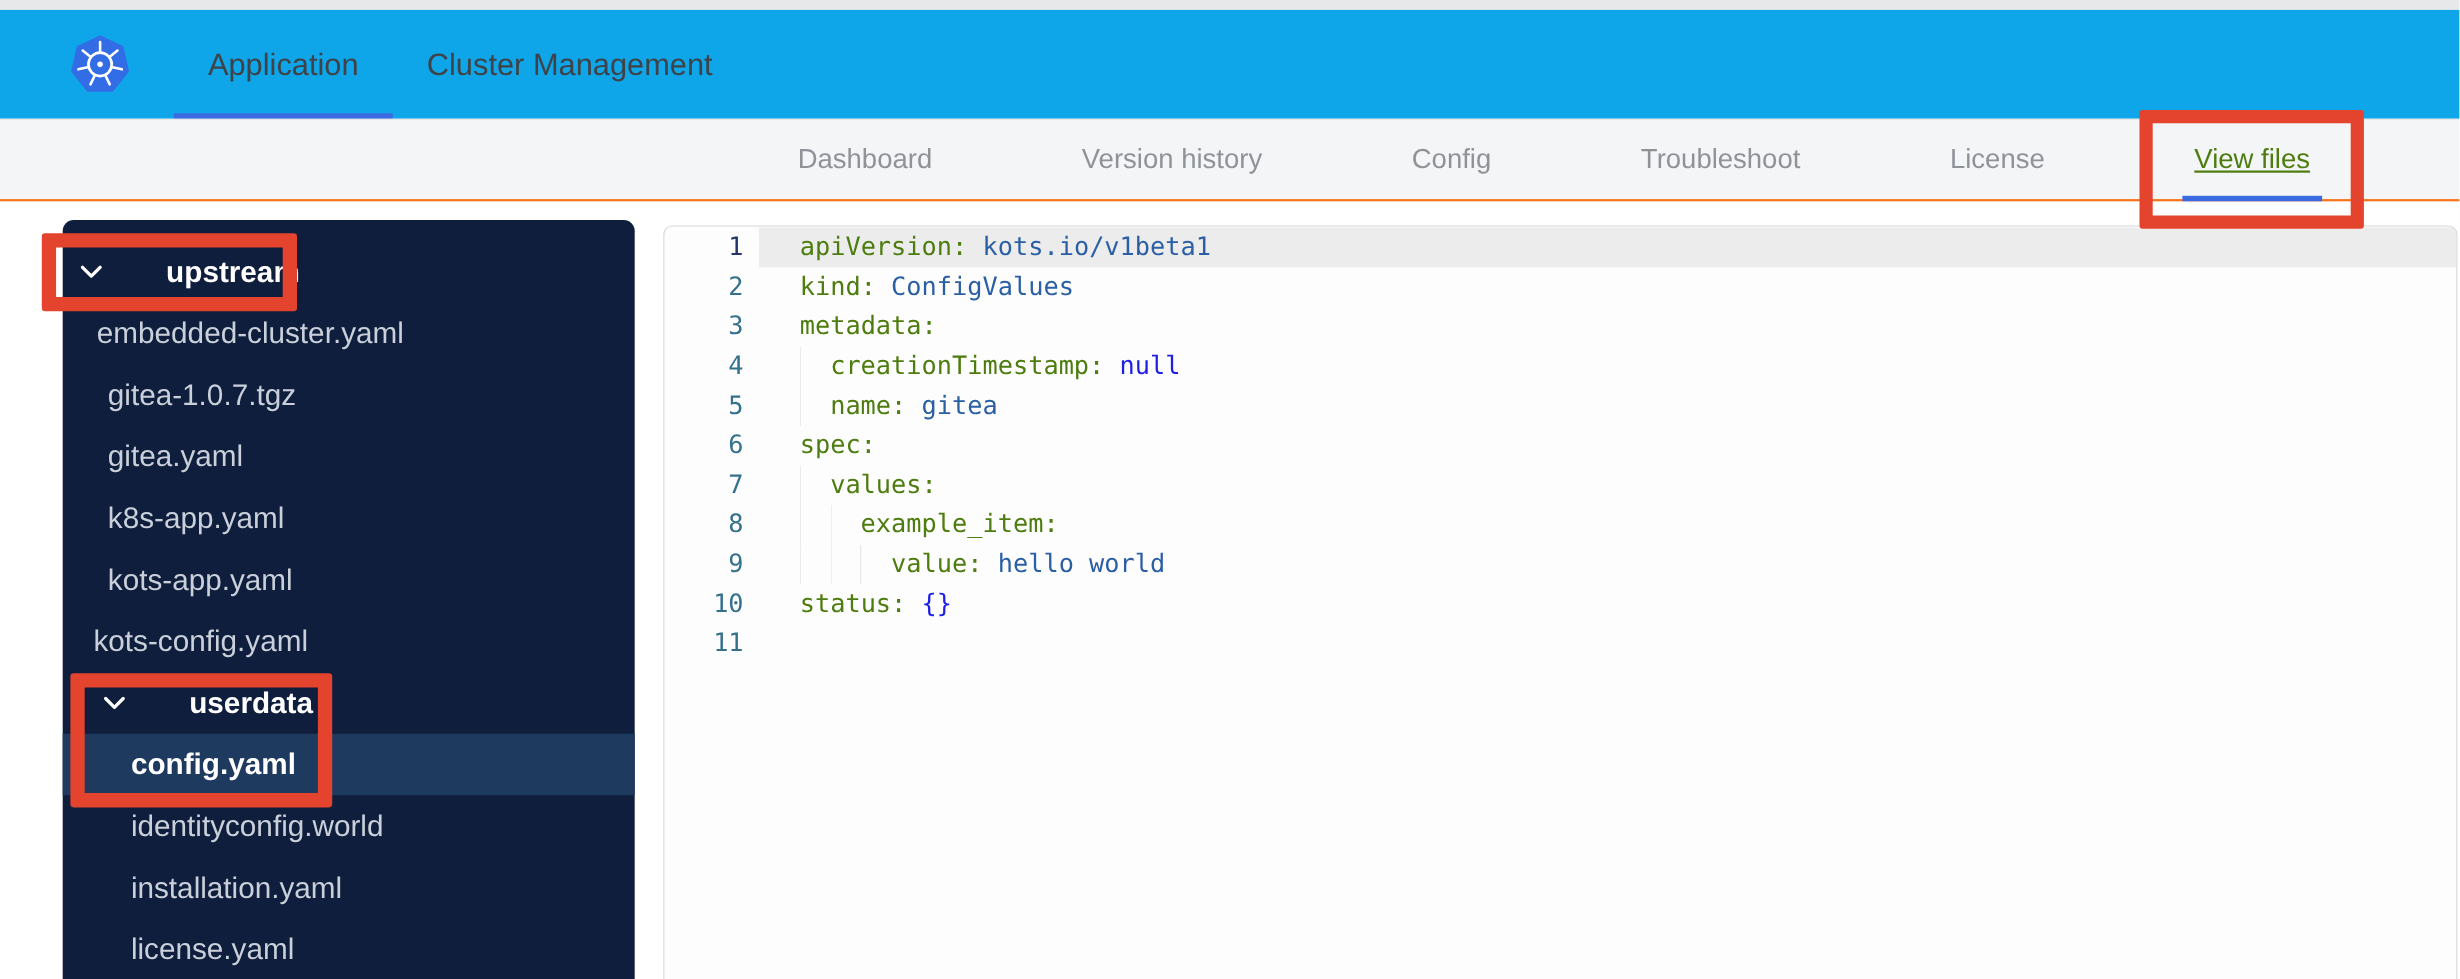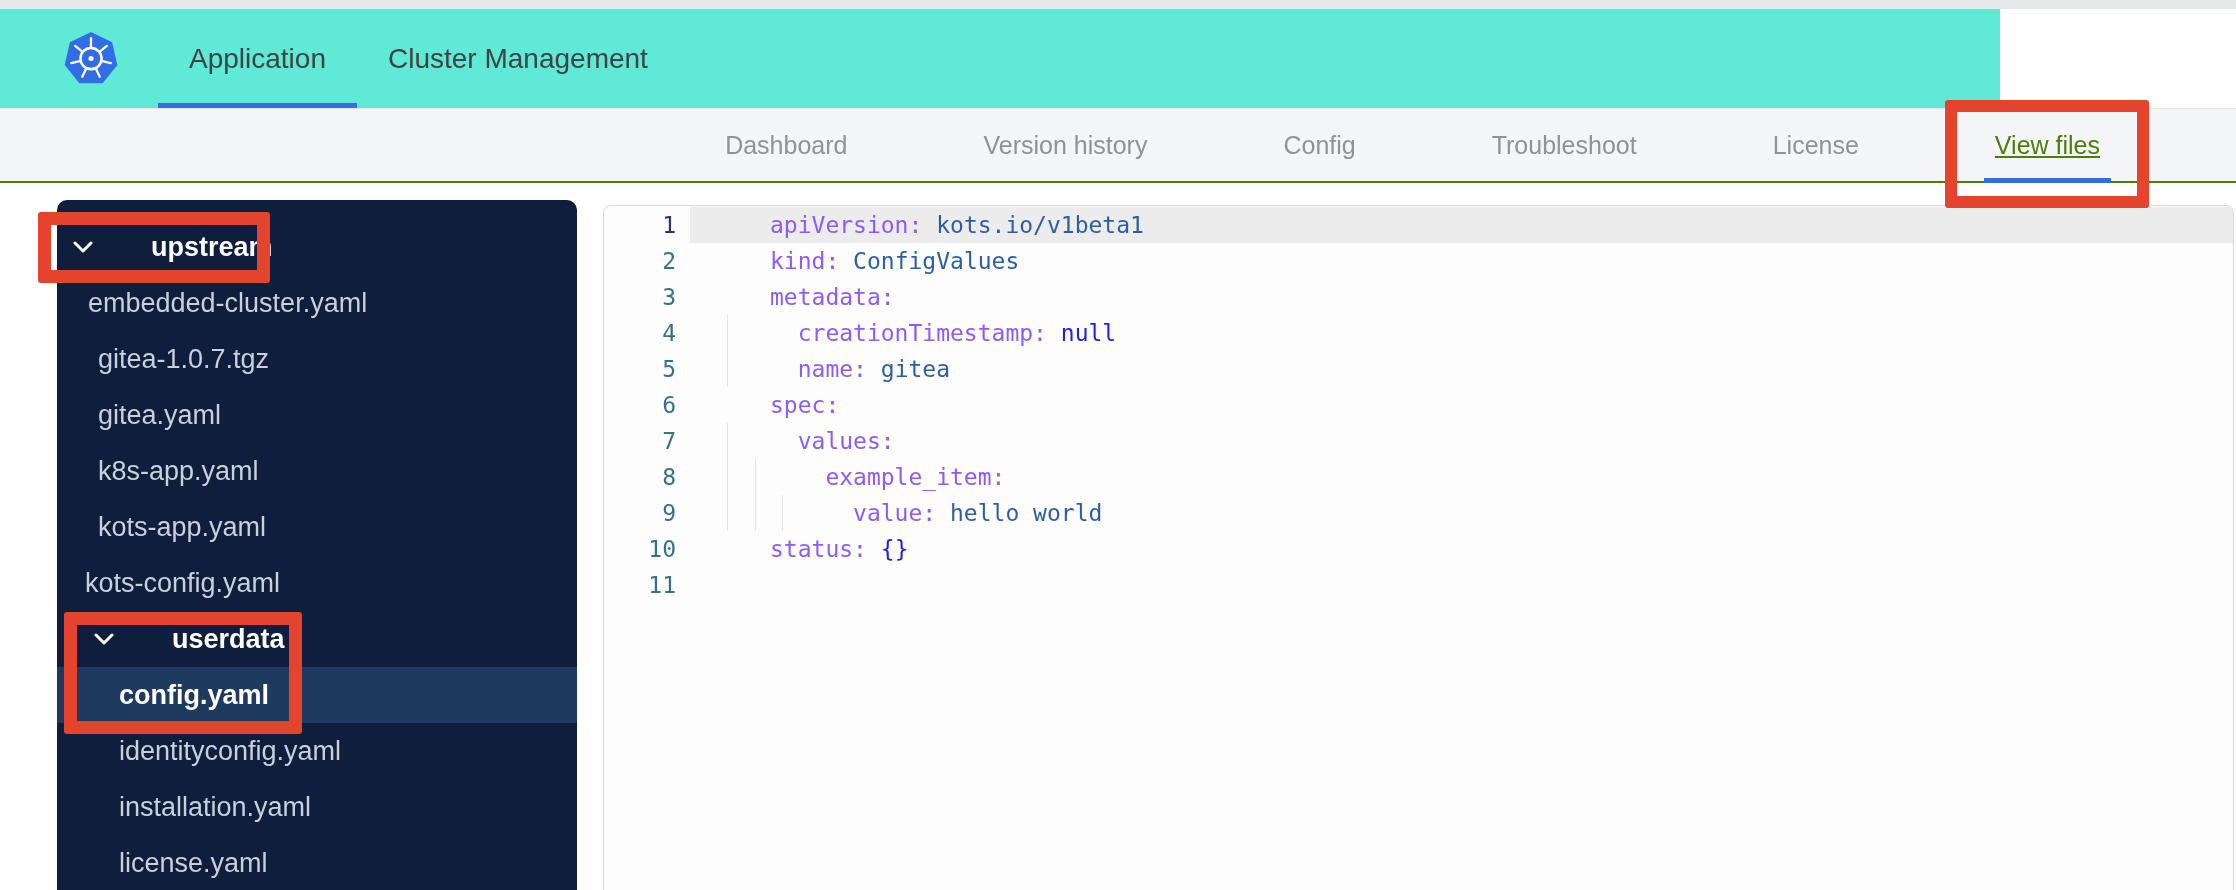--- a/index.html
+++ b/index.html
@@ -4,30 +4,30 @@
 <style>
   html,body{margin:0;padding:0;}
   body{
     width:2236px;height:890px;position:relative;overflow:hidden;
     background:#ffffff;font-family:"Liberation Sans",sans-serif;
   }
   
   .top-strip{position:absolute;left:0;top:0;width:2236px;height:9px;background:#e7e8e9;}
 
   
-  .header{position:absolute;left:0;top:9px;width:2000px;height:99px;background:#5eead4;}
+  .header{position:absolute;left:0;top:9px;width:2236px;height:99px;background:#0ea5e9;}
   .logo{position:absolute;left:64px;top:21px;width:54px;height:58px;}
   .header-tabs{position:absolute;left:158px;top:0;height:99px;display:flex;}
   .app-tab{height:99px;display:flex;align-items:center;padding:0 31px;
     font-size:28px;color:#3f4347;position:relative;cursor:pointer;white-space:nowrap;}
   .app-tab.active::after{content:"";position:absolute;left:0;right:0;bottom:0;height:5px;background:#3c6ae0;}
 
   
   .navbar{position:absolute;left:0;top:108px;width:2236px;height:75px;background:#f4f5f7;
-    border-top:1px solid #e6e6e6;border-bottom:2px solid #4d7c0f;box-sizing:border-box;
+    border-top:1px solid #e6e6e6;border-bottom:2px solid #f97316;box-sizing:border-box;
     display:flex;align-items:center;justify-content:flex-end;gap:136px;padding-right:136px;}
   .nav-item{font-size:25px;color:#8f9398;position:relative;height:72px;display:flex;
     align-items:center;cursor:pointer;white-space:nowrap;}
   .nav-item.active{color:#4d7c0f;text-decoration:underline;}
   .nav-item.active::after{content:"";position:absolute;bottom:-2px;left:-11px;right:-11px;height:5px;background:#3c6ae0;}
 
   
   .red-box{position:absolute;border:13px solid #e4432e;border-radius:3px;
     box-sizing:border-box;pointer-events:none;z-index:9;}
   .box-viewfiles{top:-9px;height:108px;left:50%;width:204px;margin-left:-102px;border-width:12px;}
@@ -46,21 +46,21 @@
   
   .editor{position:absolute;left:603px;top:205px;width:1631px;height:700px;background:#fdfdfd;
     border:1px solid #d5d7d9;border-radius:8px;box-sizing:border-box;overflow:hidden;
     font-family:"DejaVu Sans Mono",monospace;font-size:23px;line-height:36px;padding-top:1px;}
   .cl{display:flex;height:36px;}
   .ln{width:86px;padding-right:14px;box-sizing:border-box;text-align:right;color:#35718d;flex:none;}
   .ln.active{color:#24356b;}
   .lc{flex:1;padding-left:37px;white-space:pre;}
   .lc.sel{background:#ececec;}
   .ind{display:inline-block;width:2ch;height:36px;vertical-align:top;box-shadow:inset 1px 0 0 #e5e5e5;}
-  .t-key{color:#8b5cf6;margin-left:43px;}
+  .t-key{color:#4d7c0f;}
   .t-value{color:#2b5fa5;}
   .t-atom{color:#1e1ee6;}
   .t-plain{color:#444444;}
 </style>
 </head>
 <body>
 
 <div class="top-strip"></div>
 
 <div class="header">
@@ -146,21 +146,21 @@
           <polyline points="2,2 10,10 18,2" fill="none" stroke="currentColor" stroke-width="3" stroke-linecap="round" stroke-linejoin="round"></polyline>
         </svg>
       </span>
       <span>userdata</span>
       <div class="red-box box-userdata"></div>
     </div>
     <div class="tree-row file selected" style="padding-left: 62px;">
       <span>config.yaml</span>
     </div>
     <div class="tree-row file" style="padding-left: 62px;">
-      <span>identityconfig.yaml</span>
+      <span>identityconfig.world</span>
     </div>
     <div class="tree-row file" style="padding-left: 62px;">
       <span>installation.yaml</span>
     </div>
     <div class="tree-row file" style="padding-left: 62px;">
       <span>license.yaml</span>
     </div>
   </div>
 
 <div class="editor">

